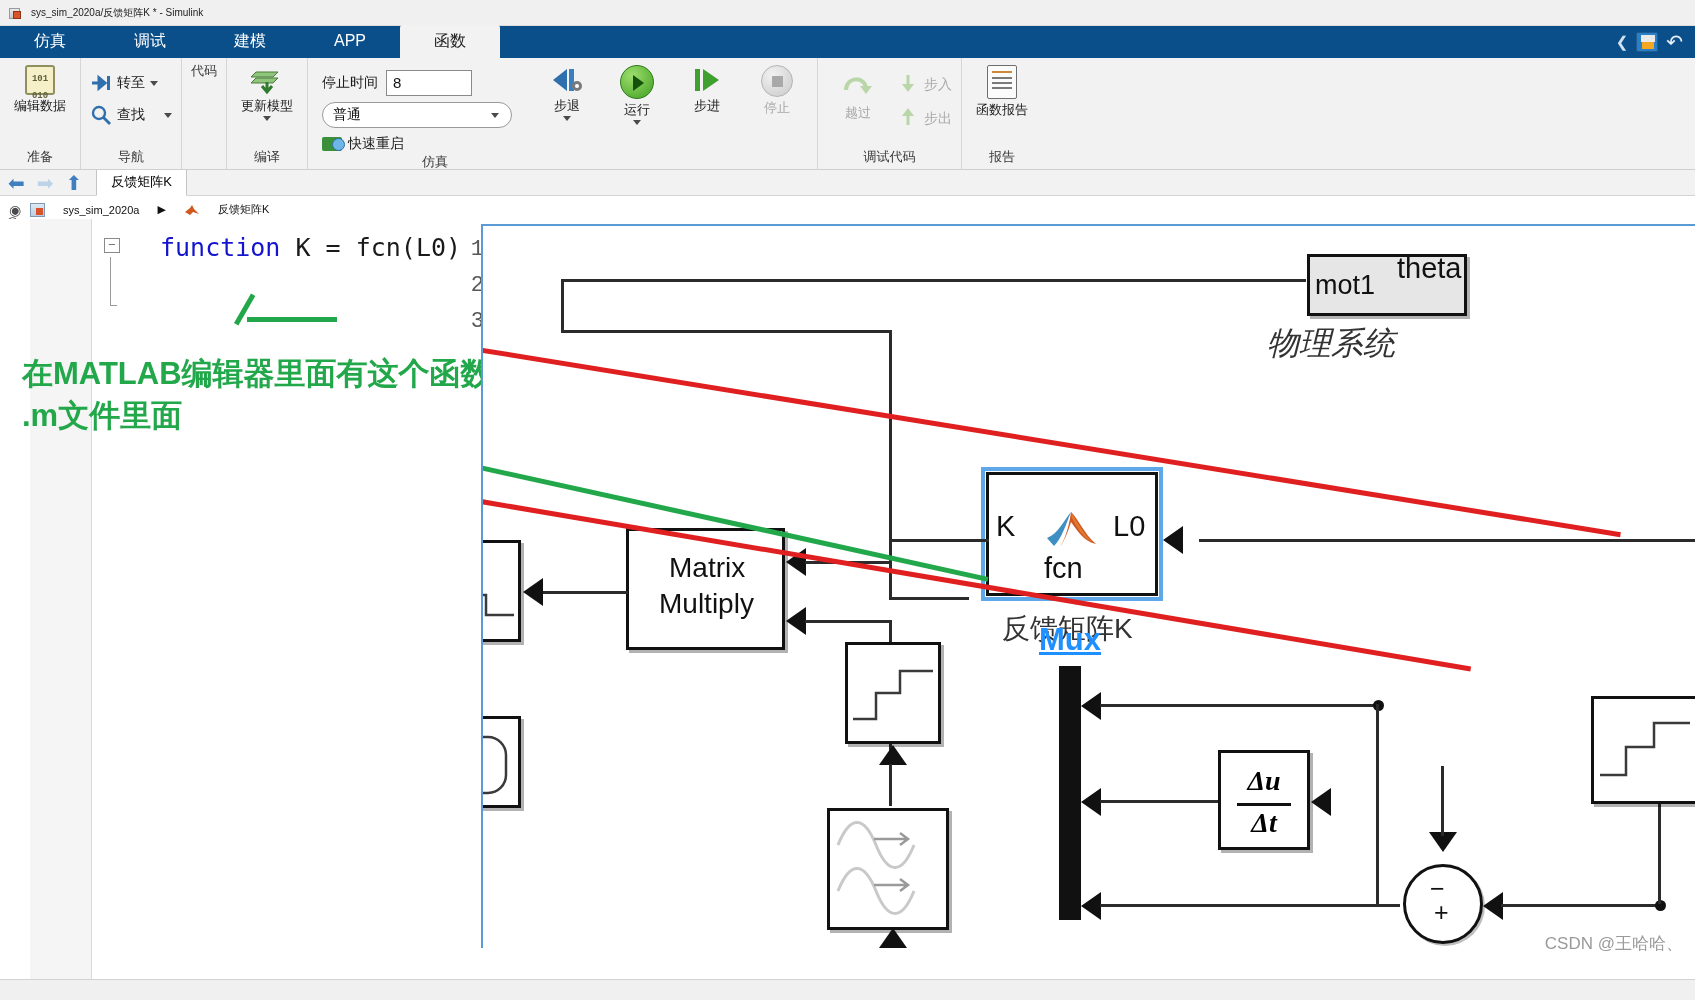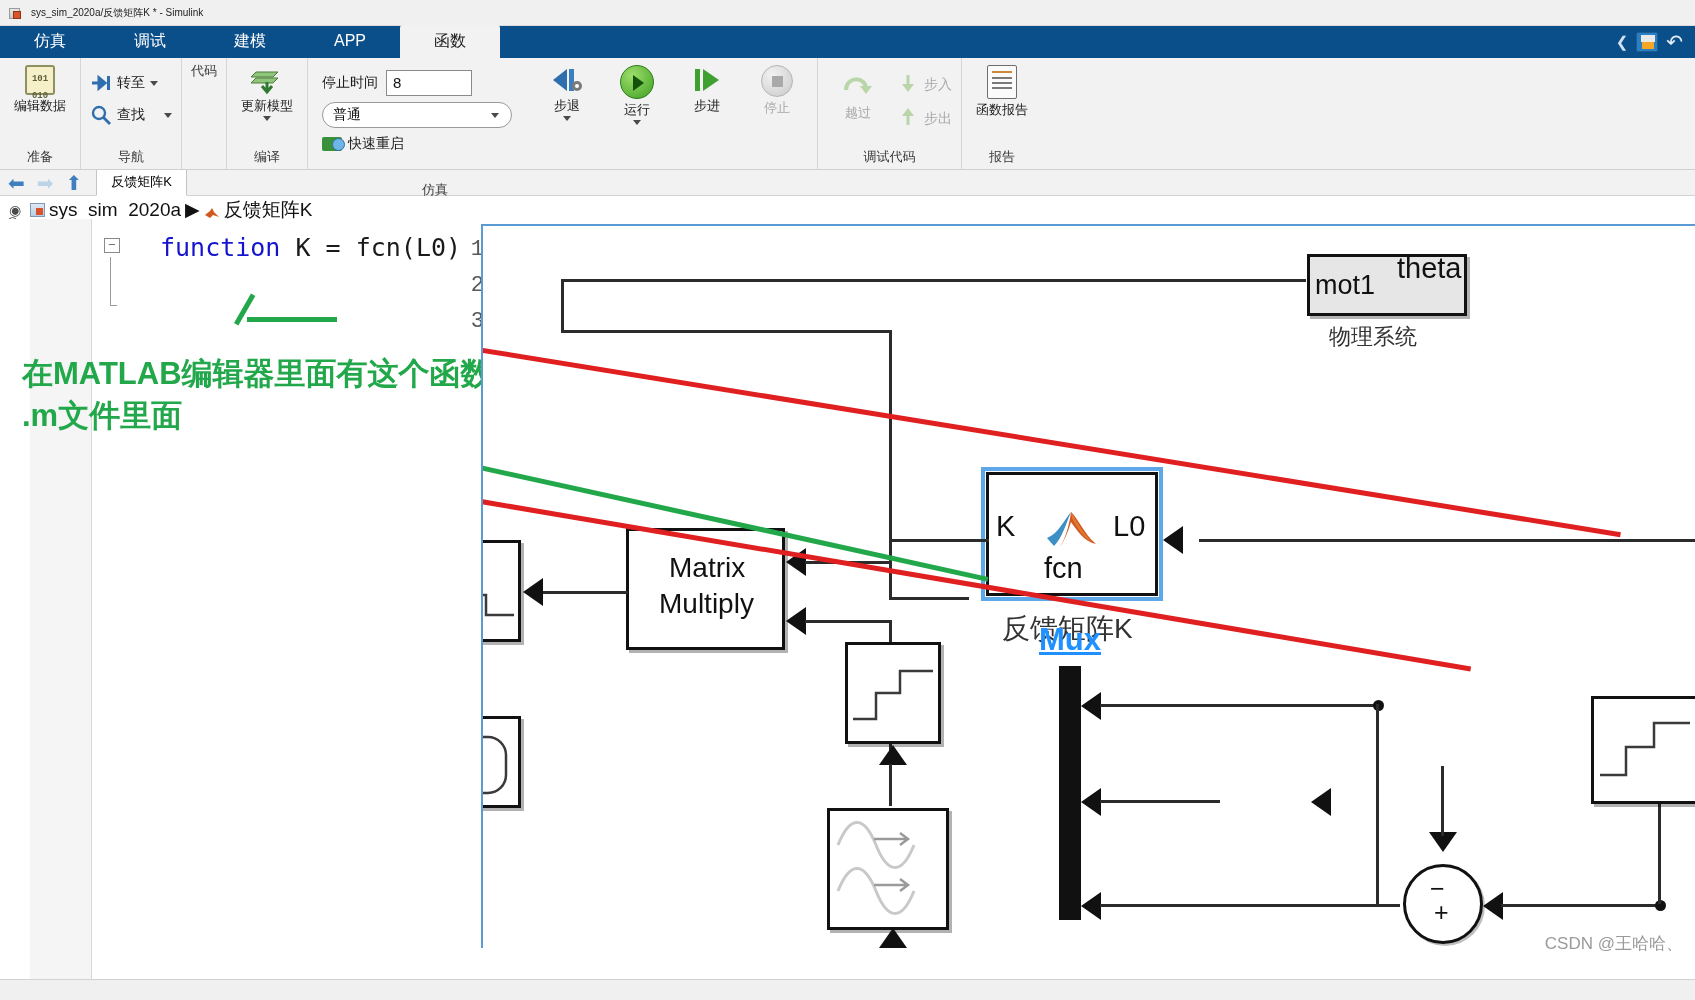--- a/index.html
+++ b/index.html
@@ -109,21 +109,21 @@
   .navstrip{ height:26px; background:#f2f2f2; display:flex; align-items:center; gap:12px;
      padding-left:8px; border-bottom:1px solid #d4d4d4; }
   .navarrow{ font-size:20px; color:#3f7fbf; line-height:20px; }
   .navarrow.dim{ color:#bcd3e8; }
   .filetab{ background:#ffffff; border:1px solid #c4c4c4; border-bottom:1px solid #fff;
      font-size:13px; padding:3px 14px 4px 14px; margin-left:2px; }
 
   .crumbstrip{ height:28px; background:#ffffff; display:flex; align-items:center;
      border-bottom:1px solid #d4d4d4; }
   .crumb-left-ic{ width:30px; text-align:center; color:#4a4a4a; font-size:14px; }
-  .crumbbox{ display:flex; align-items:center; gap:4px; font-size:19px; color:#111; }
+  .crumbbox{ display:flex; align-items:center; gap:18px; font-size:11px; color:#111; }
   .mini-sl{ width:15px;height:14px;background:linear-gradient(#dfe8f2,#b9cfe4);border:1px solid #7d9ab5;
      position:relative;display:inline-block; }
   .mini-sl:after{ content:"";position:absolute;right:1px;bottom:1px;width:7px;height:7px;background:#d8532a; }
   .mini-mw{ width:16px;height:14px;display:inline-block;position:relative; }
 
   
   .workarea{ position:absolute; left:0; top:219px; width:1695px; height:760px; background:#ffffff; }
 
   .leftpane{ position:absolute; left:0; top:0; width:520px; height:760px; background:#ffffff;
      border-right:0; }
@@ -257,21 +257,21 @@
             <path d="M17 17 L17 25 M12 21 L17 27 L22 21" stroke="#2f7a2f" stroke-width="3" fill="none"></path>
           </svg>
         </span>
         <span class="lbl">更新模型</span>
         <span class="caret" style="margin-top:3px;"></span>
       </div>
     </div>
     <div class="glabel">编译</div>
   </div>
 
-  <div class="rgroup" style="padding-left:14px;gap:28px;">
+  <div class="rgroup" style="padding-left:14px;">
     <div class="gbody" style="align-items:flex-start;">
       <div style="padding-top:5px;">
         <div class="fieldrow">
           <span class="flabel">停止时间</span>
           <span class="stoptime">8</span>
         </div>
         <div class="modeselect">
           <span>普通</span>
           <span class="caret mcaret"></span>
         </div>
@@ -422,21 +422,21 @@
 
       <div class="wire" style="left:78px; top:53px; width:3px; height:52px;"></div>
       <div class="wire" style="left:78px; top:53px; width:745px; height:3px;"></div>
       <div class="wire" style="left:78px; top:104px; width:330px; height:3px;"></div>
       <div class="wire" style="left:406px; top:104px; width:3px; height:270px;"></div>
       <div class="wire" style="left:406px; top:371px; width:80px; height:3px;"></div>
 
       <div class="sl-block subsys" style="left:824px; top:28px; width:160px; height:62px;"></div>
       <span class="portlbl" style="left:832px; top:44px; font-size:27px;">mot1</span>
       <span class="portlbl" style="left:914px; top:26px; font-size:29px;">theta</span>
-      <span class="sl-caption" style="left:846px; top:96px; font-size:22px;">物理系统</span>
+      <span class="sl-caption" style="left:784px; top:96px; font-size:32px;font-style:italic;">物理系统</span>
 
       <div class="sel-halo" style="left:498px; top:241px; width:182px; height:134px;"></div>
       <div class="sl-block" style="left:503px; top:246px; width:172px; height:124px; box-shadow:none;"></div>
       <span class="portlbl" style="left:513px; top:284px;">K</span>
       <span class="portlbl" style="left:630px; top:284px;">L0</span>
       <span style="position:absolute;left:561px;top:282px;">
         <svg width="58" height="48" viewBox="0 0 58 48">
           <path d="M3 30 C14 26, 20 12, 27 4 C22 16, 18 30, 10 38 Z" fill="#3d8fc4"></path>
           <path d="M27 4 C34 10, 40 26, 52 36 C40 34, 33 22, 27 14 C24 24, 20 34, 14 42 C20 34, 25 20, 27 4 Z" fill="#d1581f"></path>
           <path d="M27 4 C32 12, 38 24, 48 34 C39 30, 32 18, 28 10 Z" fill="#e07a33"></path>
@@ -496,20 +496,25 @@
       <div class="muxbar" style="left:576px; top:440px; width:22px; height:254px;"></div>
       <div class="arrow-l" style="left:598px; top:466px;"></div>
       <div class="arrow-l" style="left:598px; top:562px;"></div>
       <div class="arrow-l" style="left:598px; top:666px;"></div>
       <div class="wire" style="left:617px; top:478px; width:278px; height:3px;"></div>
       <div class="wire" style="left:617px; top:574px; width:120px; height:3px;"></div>
       <div class="wire" style="left:617px; top:678px; width:300px; height:3px;"></div>
       <div class="junction" style="left:890px; top:474px;"></div>
       <div class="wire" style="left:893px; top:478px; width:3px; height:200px;"></div>
 
+      <div class="sl-block" style="left:735px; top:524px; width:92px; height:100px;">
+        <div style="position:absolute;left:0;right:0;top:12px;text-align:center;font-style:italic;font-weight:bold;font-size:28px;font-family:'Liberation Serif',serif;">Δu</div>
+        <div style="position:absolute;left:16px;right:16px;top:50px;height:3px;background:#111;"></div>
+        <div style="position:absolute;left:0;right:0;top:54px;text-align:center;font-style:italic;font-weight:bold;font-size:28px;font-family:'Liberation Serif',serif;">Δt</div>
+      </div>
       <div class="arrow-l" style="left:828px; top:562px;"></div>
 
       <div style="position:absolute;left:920px;top:638px;width:80px;height:80px;border:3px solid #111;border-radius:50%;background:#fff;box-shadow:2px 2px 0 rgba(0,0,0,0.25);"></div>
       <span style="position:absolute;left:947px;top:648px;font-size:25px;color:#111;">−</span>
       <span style="position:absolute;left:951px;top:672px;font-size:25px;color:#111;">+</span>
       <div class="arrow-d" style="left:946px; top:606px;"></div>
       <div class="wire" style="left:958px; top:540px; width:3px; height:70px;"></div>
       <div class="arrow-l" style="left:1000px; top:666px;"></div>
       <div class="wire" style="left:1018px; top:678px; width:160px; height:3px;"></div>
       <div class="junction" style="left:1172px; top:674px;"></div>

